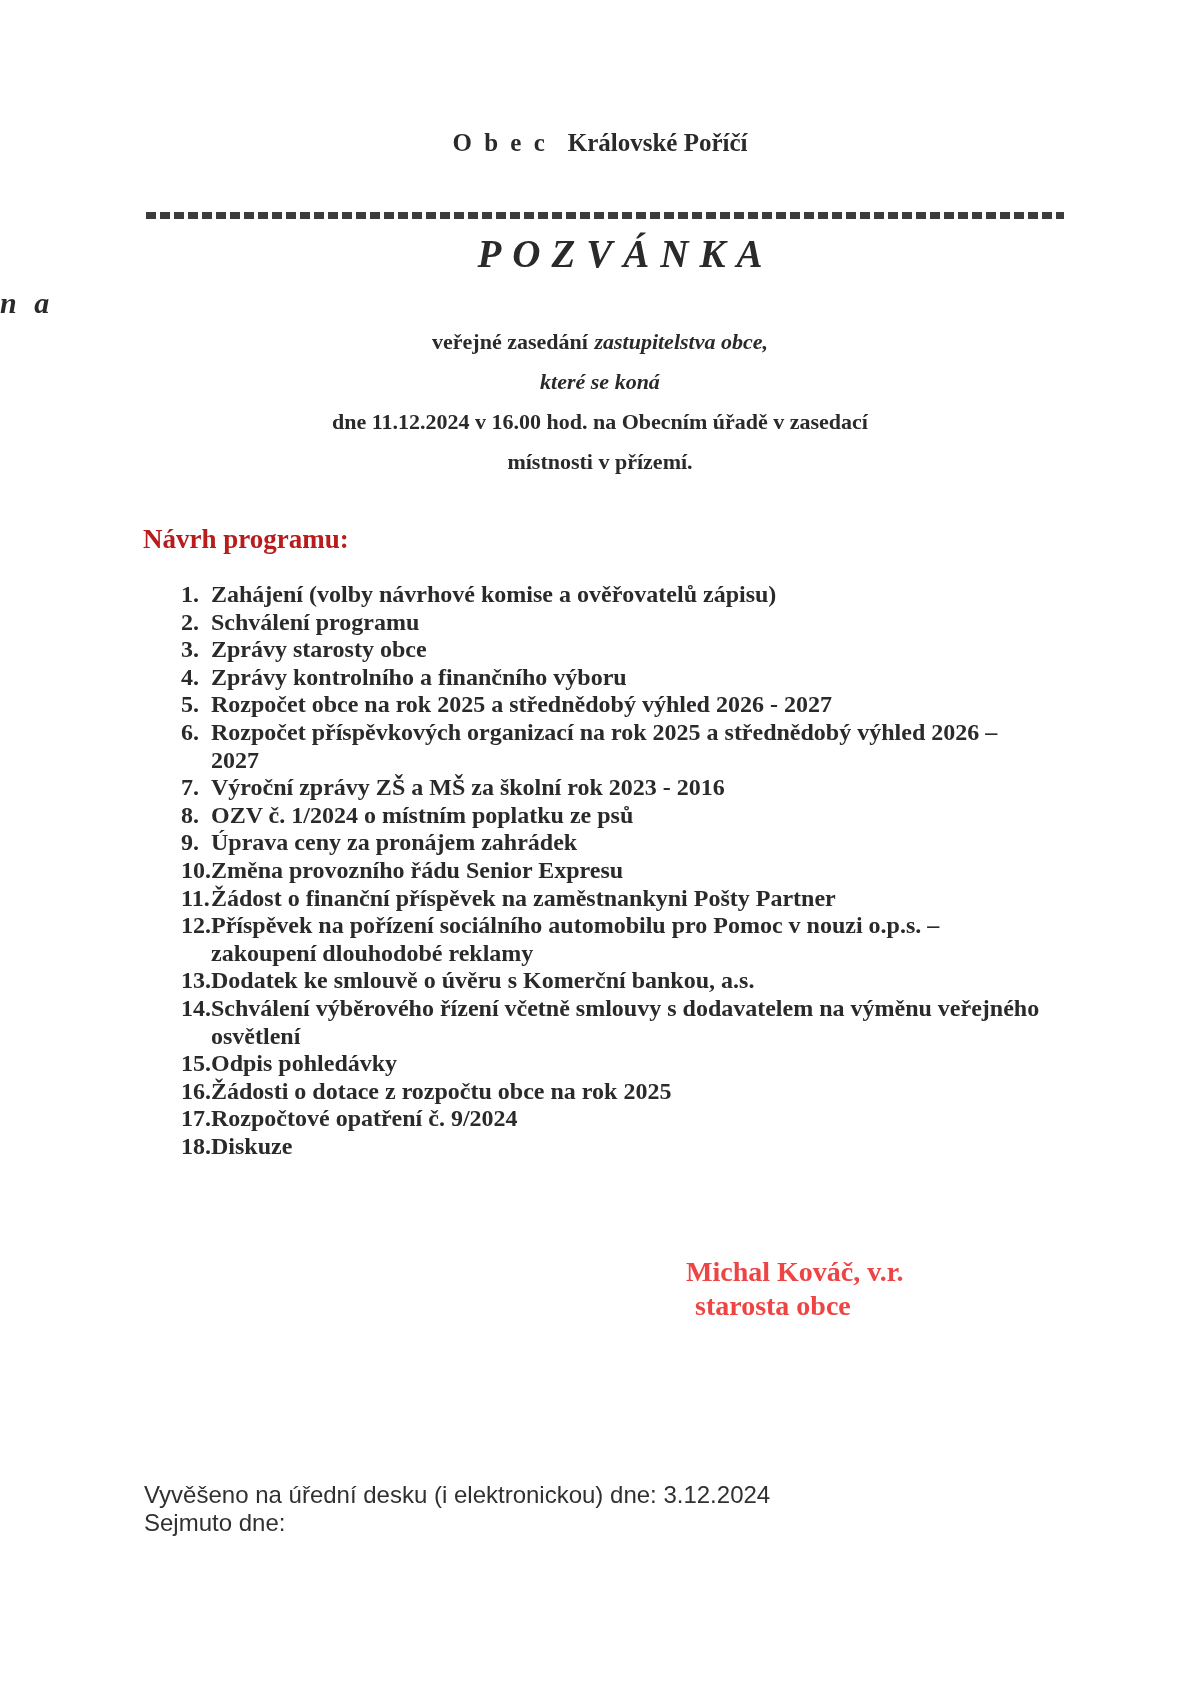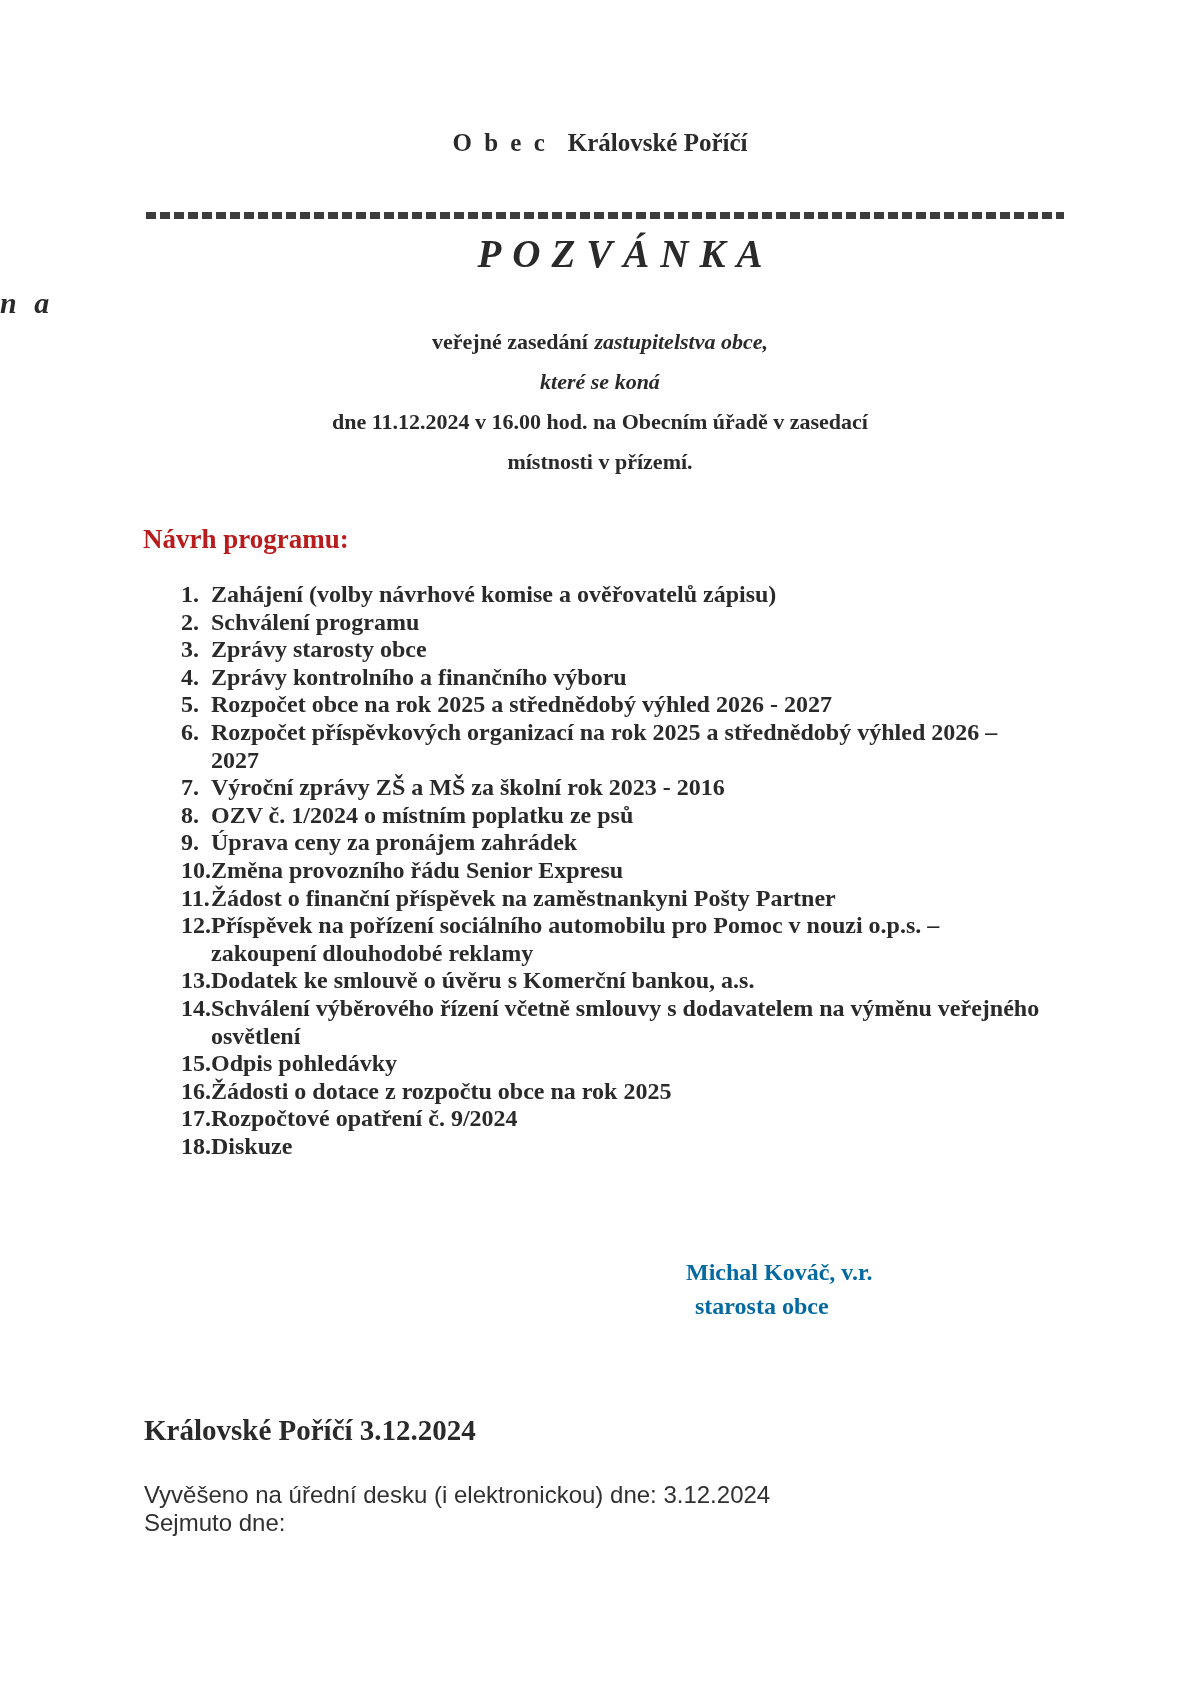--- a/index.html
+++ b/index.html
@@ -99,23 +99,23 @@
   }
   .program-list li { display: flex; align-items: flex-start; }
   .program-list .num { flex: 0 0 30px; width: 30px; }
   .program-list .txt { flex: 1 1 auto; white-space: pre-wrap; }
 
   .signature-block {
     position: absolute;
     top: 1255px;
     left: 686px;
     font-weight: bold;
-    font-size: 24px;
+    font-size: 28px;
     line-height: 34px;
-    color: #0369a1;
+    color: #ef4444;
   }
   .signature-block .role { margin-left: 9px; }
 
   .place-date {
     position: absolute;
     top: 1414px;
     left: 144px;
     font-weight: bold;
     font-size: 29px;
     color: #2a2a2a;
@@ -231,20 +231,19 @@
         <span class="num">18.</span>
         <span class="txt">Diskuze</span>
       </li>
   </ol>
 
   <div class="signature-block">
     <div>Michal Kováč, v.r.</div>
     <div class="role">starosta obce</div>
   </div>
 
-  <div class="place-date">Královské Poříčí 3.12.2024</div>
 
   <div class="posting-notes">
     <div>Vyvěšeno na úřední desku (i elektronickou) dne: 3.12.2024</div>
     <div>Sejmuto dne:</div>
   </div>
 
 </div>
 
 </body></html>

